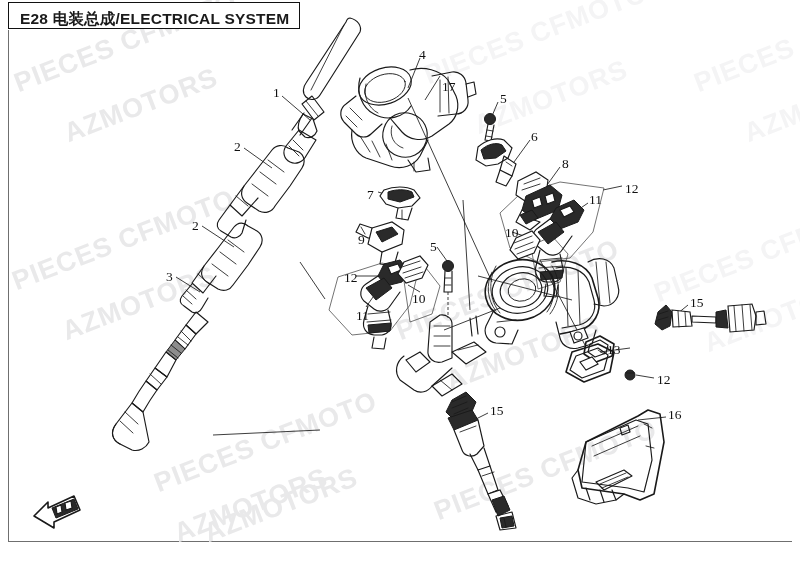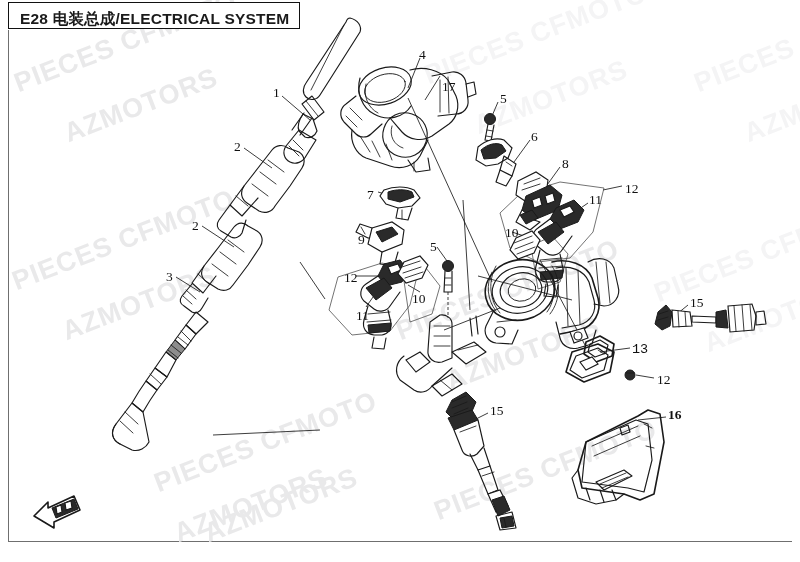--- a/index.html
+++ b/index.html
@@ -399,20 +399,20 @@
       <div class="num" style="left: 562px; top: 157px;">8</div>
       <div class="num" style="left: 589px; top: 193px;">11</div>
       <div class="num" style="left: 625px; top: 182px;">12</div>
       <div class="num" style="left: 505px; top: 226px;">10</div>
       <div class="num" style="left: 367px; top: 188px;">7</div>
       <div class="num" style="left: 358px; top: 233px;">9</div>
       <div class="num" style="left: 344px; top: 271px;">12</div>
       <div class="num" style="left: 356px; top: 309px;">11</div>
       <div class="num" style="left: 430px; top: 240px;">5</div>
       <div class="num" style="left: 412px; top: 292px;">10</div>
-      <div class="num" style="left: 632px; top: 343px; font-family: Liberation Mono, monospace;">13</div>
+      <div class="num" style="left: 607px; top: 343px;">13</div>
       <div class="num" style="left: 657px; top: 373px;">12</div>
       <div class="num" style="left: 690px; top: 296px;">15</div>
       <div class="num" style="left: 490px; top: 404px;">15</div>
-      <div class="num" style="left: 668px; top: 408px; font-weight: bold;">16</div>
+      <div class="num" style="left: 668px; top: 408px;">16</div>
     </div>
 
 </div>
 
 </body></html>

